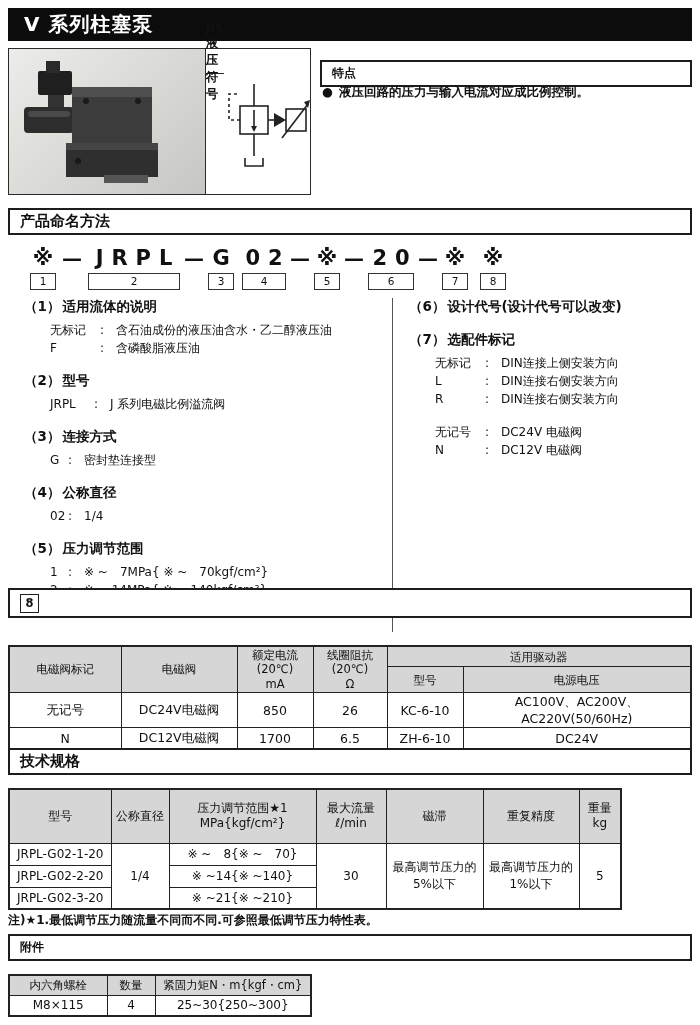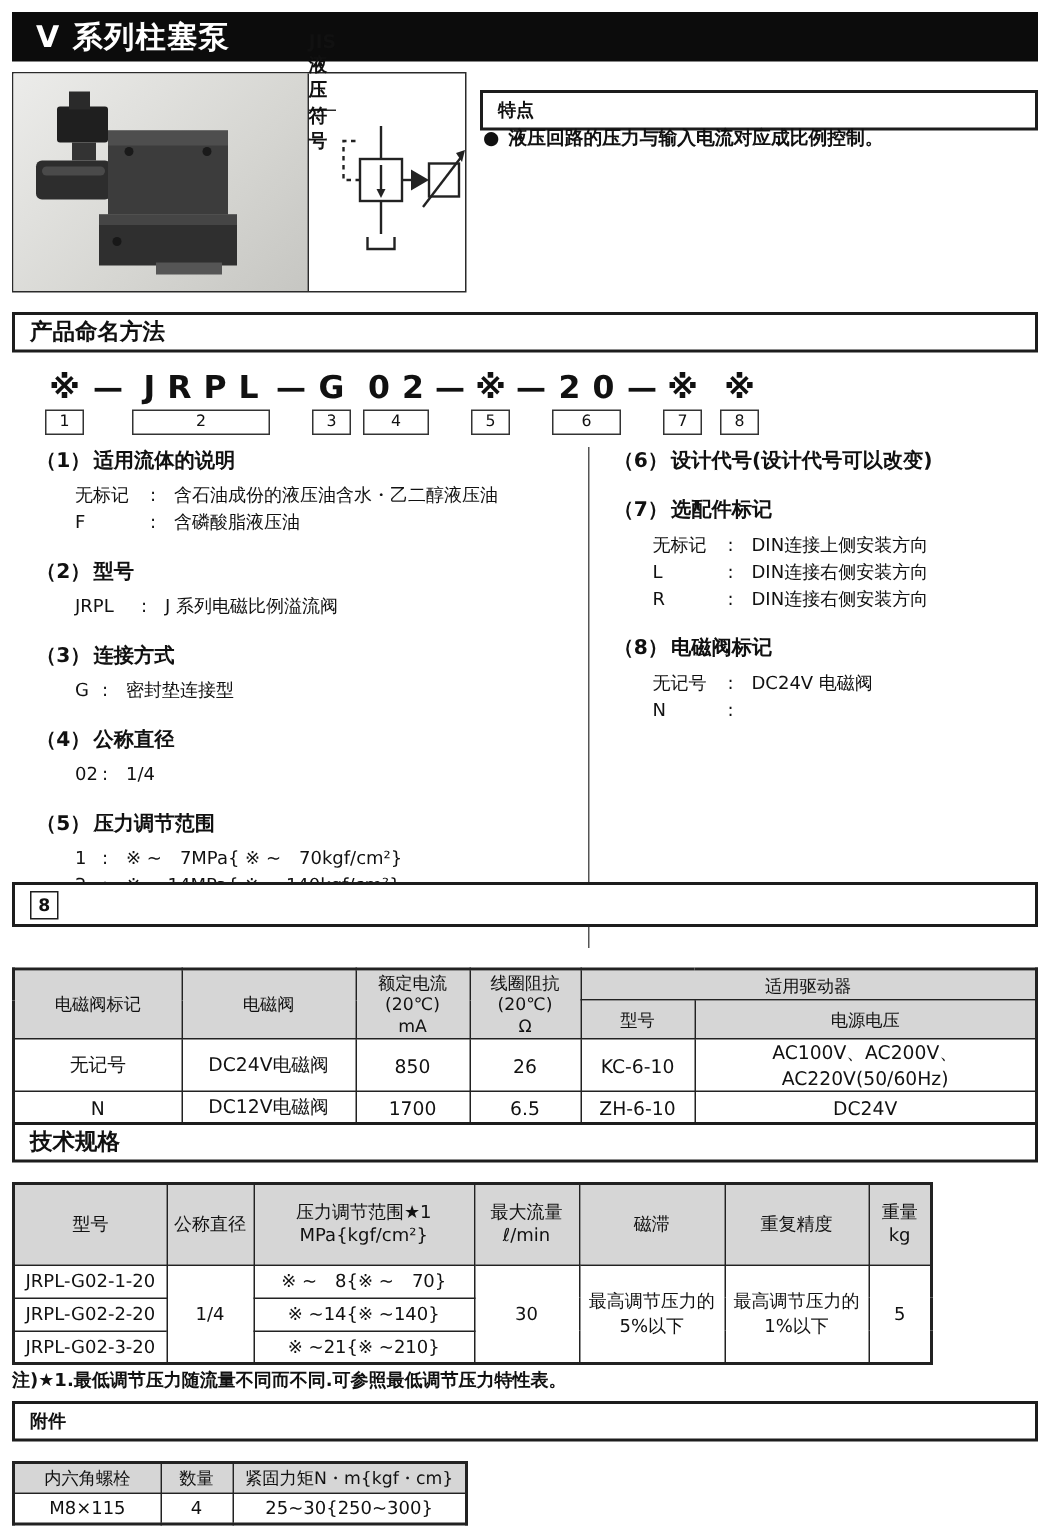--- a/index.html
+++ b/index.html
@@ -275,32 +275,30 @@
           </div>
         <div class="srow">
             <span class="k">R</span>
             <span class="c">:</span>
             <span class="v">DIN连接右侧安装方向</span>
           </div>
       </div>
     </div>
 
     <div class="sec">
-      <div class="sec-title">
-        <span class="no">（8）</span><span>电磁阀标记</span>
-      </div>
       <div class="sec-rows k50">
         <div class="srow">
             <span class="k">无记号</span>
             <span class="c">:</span>
             <span class="v">DC24V 电磁阀</span>
           </div>
         <div class="srow">
             <span class="k">N</span>
             <span class="c">:</span>
+            <span class="v">DC12V 电磁阀</span>
           </div>
       </div>
     </div>
 
   </div>
 </div>
 
 <div id="sol-header" class="abs sec-box">
   <span class="no-box">8</span>
 </div>

